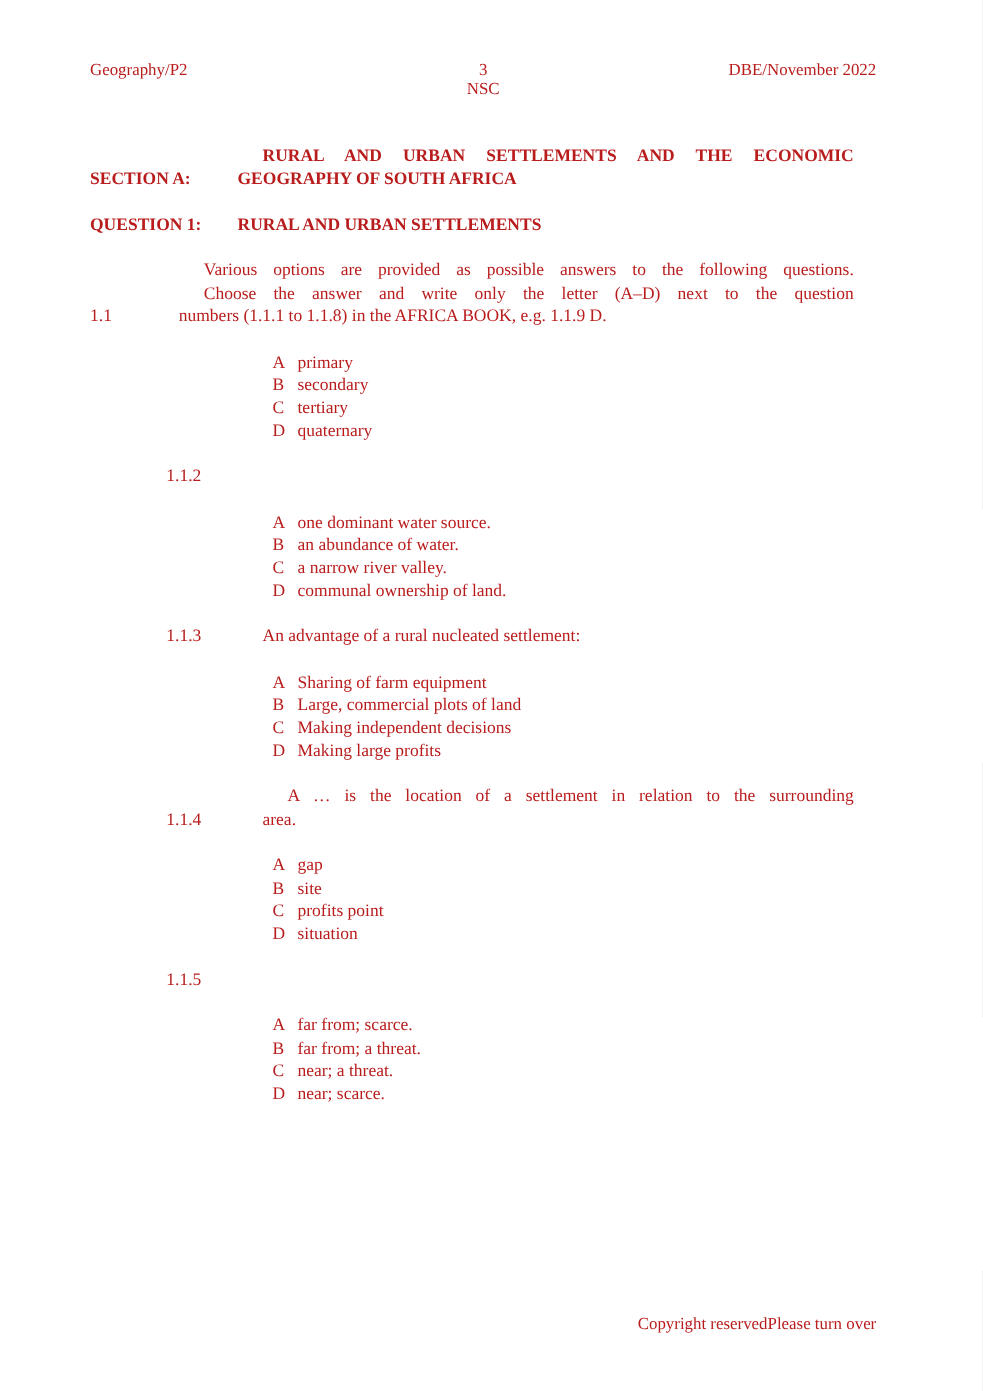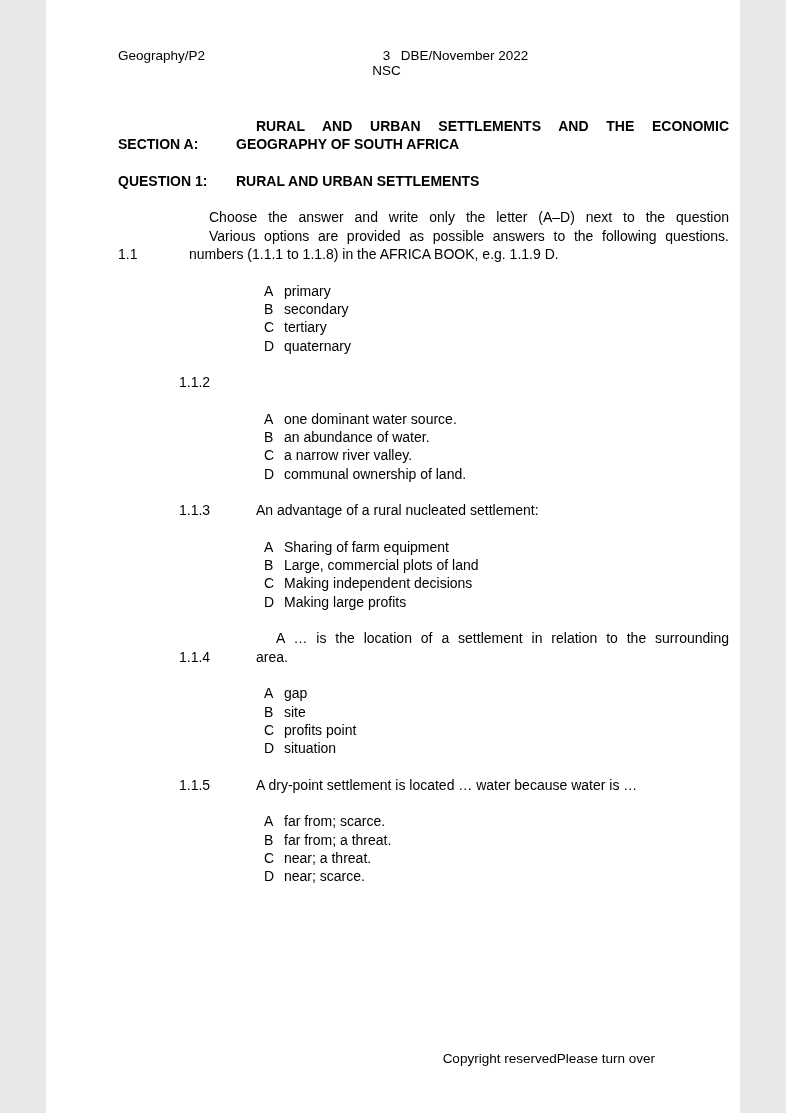--- a/index.html
+++ b/index.html
@@ -1,35 +1,35 @@
 <!DOCTYPE html>
 <html><head>
 <meta charset="utf-8">
 <style>
   html,body { margin:0; padding:0; background:#e8e8e8; }
   .page {
     position:relative;
-    width:694px; height:1113px;
+    width:786px; height:1113px;
     margin:0 auto;
     background:#ffffff;
-    color:#000000;
-    font-family:Liberation Sans, sans-serif;
+    color:#b91c1c;
+    font-family:Liberation Serif, serif;
     font-size:14px;
     line-height:18.3px;
     overflow:hidden;
   }
   
   .header {
     position:absolute; top:48px; left:72px; right:85px;
     display:grid; grid-template-columns:1fr auto 1fr;
     font-size:13.5px; line-height:15px;
   }
   .header .h-left  { text-align:left; }
   .header .h-center{ text-align:center; }
-  .header .h-right { text-align:left; }
+  .header .h-right { text-align:right; }
   
   .main { position:absolute; top:117px; left:72px; width:611px; }
   .gap  { margin-top:18.3px; }
   .row  { display:flex; align-items:flex-end; }
   .h-label { flex:0 0 118px; font-weight:bold; }
   .h-body  { flex:1 1 auto; font-weight:bold; }
   .n1 { flex:0 0 71px; }
   .q-body { flex:1 1 auto; }
   .sub { margin-left:61px; }
   .n2 { flex:0 0 77px; }
@@ -71,22 +71,22 @@
     </div>
 
     <div class="row gap">
       <div class="h-label">QUESTION 1:</div>
       <div class="h-body">RURAL AND URBAN SETTLEMENTS</div>
     </div>
 
     <div class="row gap">
       <div class="n1">1.1</div>
       <div class="q-body">
+        <div class="jl">Various options are provided as possible answers to the following questions.</div>
         <div class="jl">Choose the answer and write only the letter (A–D) next to the question</div>
-        <div class="jl">Various options are provided as possible answers to the following questions.</div>
         <div>numbers (1.1.1 to 1.1.8) in the AFRICA BOOK, e.g. 1.1.9 D.</div>
       </div>
     </div>
 
     <div class="opts gap">
       <div class="opt-row">
         <div class="opt-letter">A</div>
         <div class="opt-text">primary</div>
       </div>
       <div class="opt-row">
@@ -171,23 +171,20 @@
         <div class="opt-text">profits point</div>
       </div>
       <div class="opt-row">
         <div class="opt-letter">D</div>
         <div class="opt-text">situation</div>
       </div>
     </div>
 
     <div class="sub gap row">
       <div class="n2">1.1.5</div>
-      <div class="q-body">
-        <div>A dry-point settlement is located … water because water is …</div>
-      </div>
     </div>
     <div class="opts gap">
       <div class="opt-row">
         <div class="opt-letter">A</div>
         <div class="opt-text">far from; scarce.</div>
       </div>
       <div class="opt-row">
         <div class="opt-letter">B</div>
         <div class="opt-text">far from; a threat.</div>
       </div>

